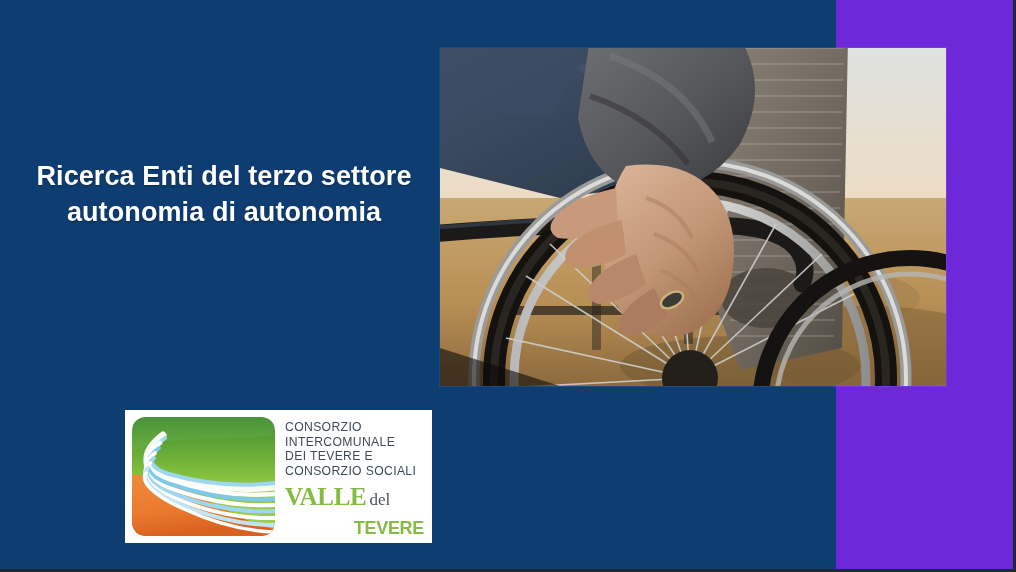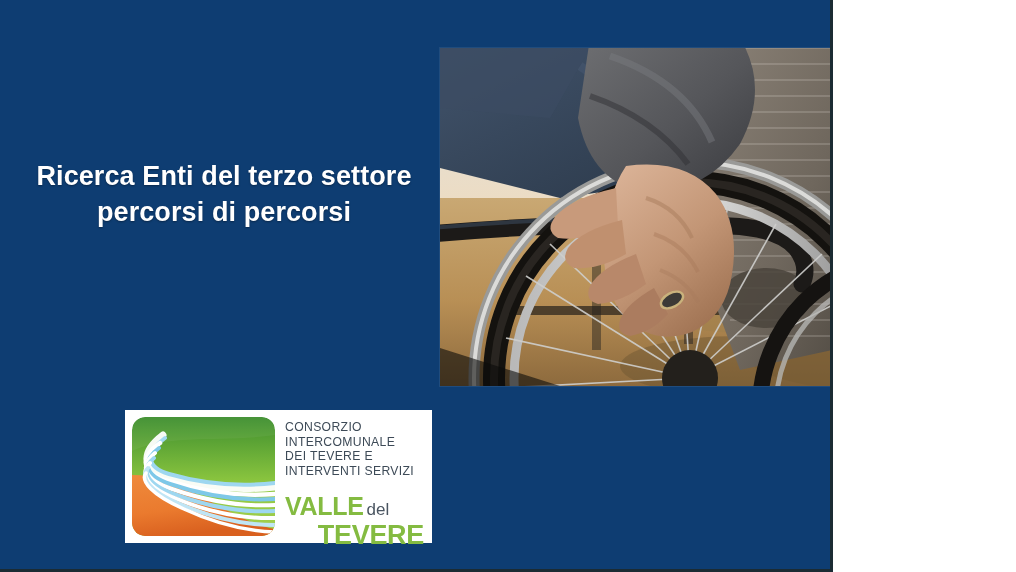--- a/index.html
+++ b/index.html
@@ -7,21 +7,21 @@
     margin: 0;
     padding: 0;
     background: #ffffff;
   }
   body {
     font-family: "Liberation Sans", sans-serif;
   }
 
   .slide {
     position: relative;
-    width: 833px;
+    width: 1016px;
     height: 572px;
     overflow: hidden;
     background: #6d28d9;
     box-sizing: border-box;
     border-right: 3px solid #1b2b33;
     border-bottom: 3px solid #1b2b33;
   }
 
   
   .navy-panel {
@@ -100,58 +100,59 @@
     padding-top: 3px;
   }
   .logo-text .line {
     font-size: 12.2px;
     line-height: 14.6px;
     letter-spacing: 0.35px;
     color: #3d4a57;
     white-space: nowrap;
   }
   .logo-valle {
-    margin-top: 15px;
+    margin-top: 3px;
     white-space: nowrap;
-    line-height: 26px;
+    line-height: 32px;
+    font-family: Liberation Serif, serif;
   }
   .logo-valle .valle {
     font-size: 25px;
     font-weight: bold;
     color: #84bb41;
     letter-spacing: -0.3px;
   }
   .logo-valle .del {
     font-size: 17px;
     color: #4a5561;
     letter-spacing: 0px;
     margin-left: 3px;
   }
   .logo-tevere {
     text-align: right;
     line-height: 25px;
     white-space: nowrap;
   }
   .logo-tevere .tevere {
-    font-size: 27px;
+    font-size: 18px;
     font-weight: bold;
     color: #84bb41;
     letter-spacing: -0.3px;
   }
 </style>
 </head>
 <body>
 
 <div class="slide">
 
   <div class="navy-panel"></div>
 
   <div class="headline">
     <span class="l1">Ricerca Enti del terzo settore</span>
-    <span class="l3">percorsi di percorsi</span>
+    <span class="l3">autonomia di autonomia</span>
   </div>
 
   <div class="photo">
     <div class="photo-canvas">
       <svg viewBox="0 0 506 338" preserveAspectRatio="none" aria-hidden="true">
         <defs>
           <linearGradient id="sky" x1="0" y1="0" x2="0" y2="1">
             <stop offset="0%" stop-color="#dfe2e0"></stop>
             <stop offset="45%" stop-color="#ecdcc4"></stop>
             <stop offset="100%" stop-color="#d8b887"></stop>
@@ -309,21 +310,21 @@
           </g>
 
           <path d="M0 0 H143 V18 C90 26 40 16 0 34 Z" fill="#ffffff" opacity="0.05"></path>
         </g>
       </svg>
     </div>
     <div class="logo-text">
       <span class="line">CONSORZIO</span>
       <span class="line">INTERCOMUNALE</span>
       <span class="line">DEI TEVERE E</span>
-      <span class="line">INTERVENTI SERVIZI</span>
+      <span class="line">CONSORZIO SOCIALI</span>
       <div class="logo-valle">
         <span class="valle">VALLE</span><span class="del">del</span>
       </div>
       <div class="logo-tevere">
         <span class="tevere">TEVERE</span>
       </div>
     </div>
   </div>
 
 </div>

